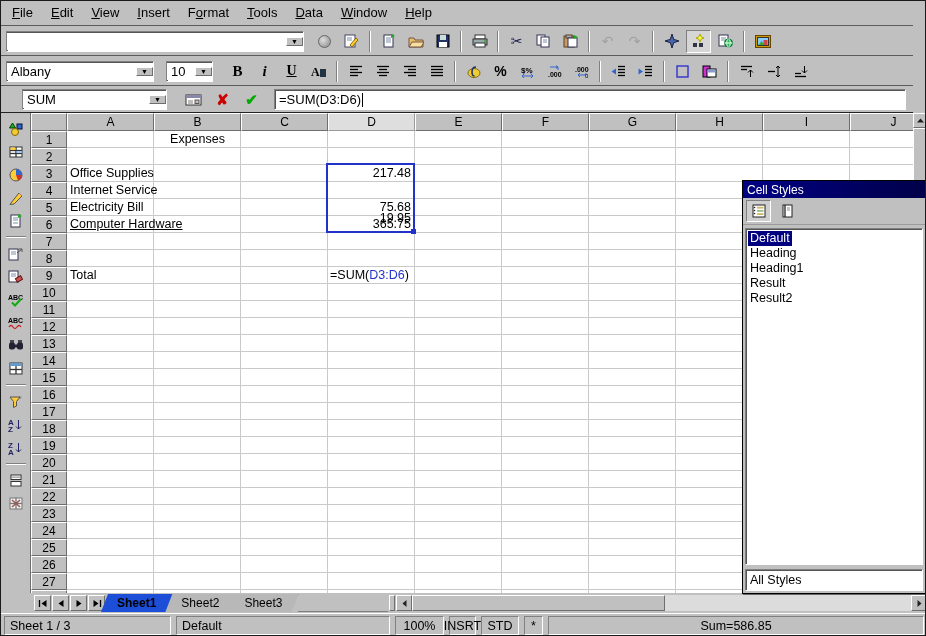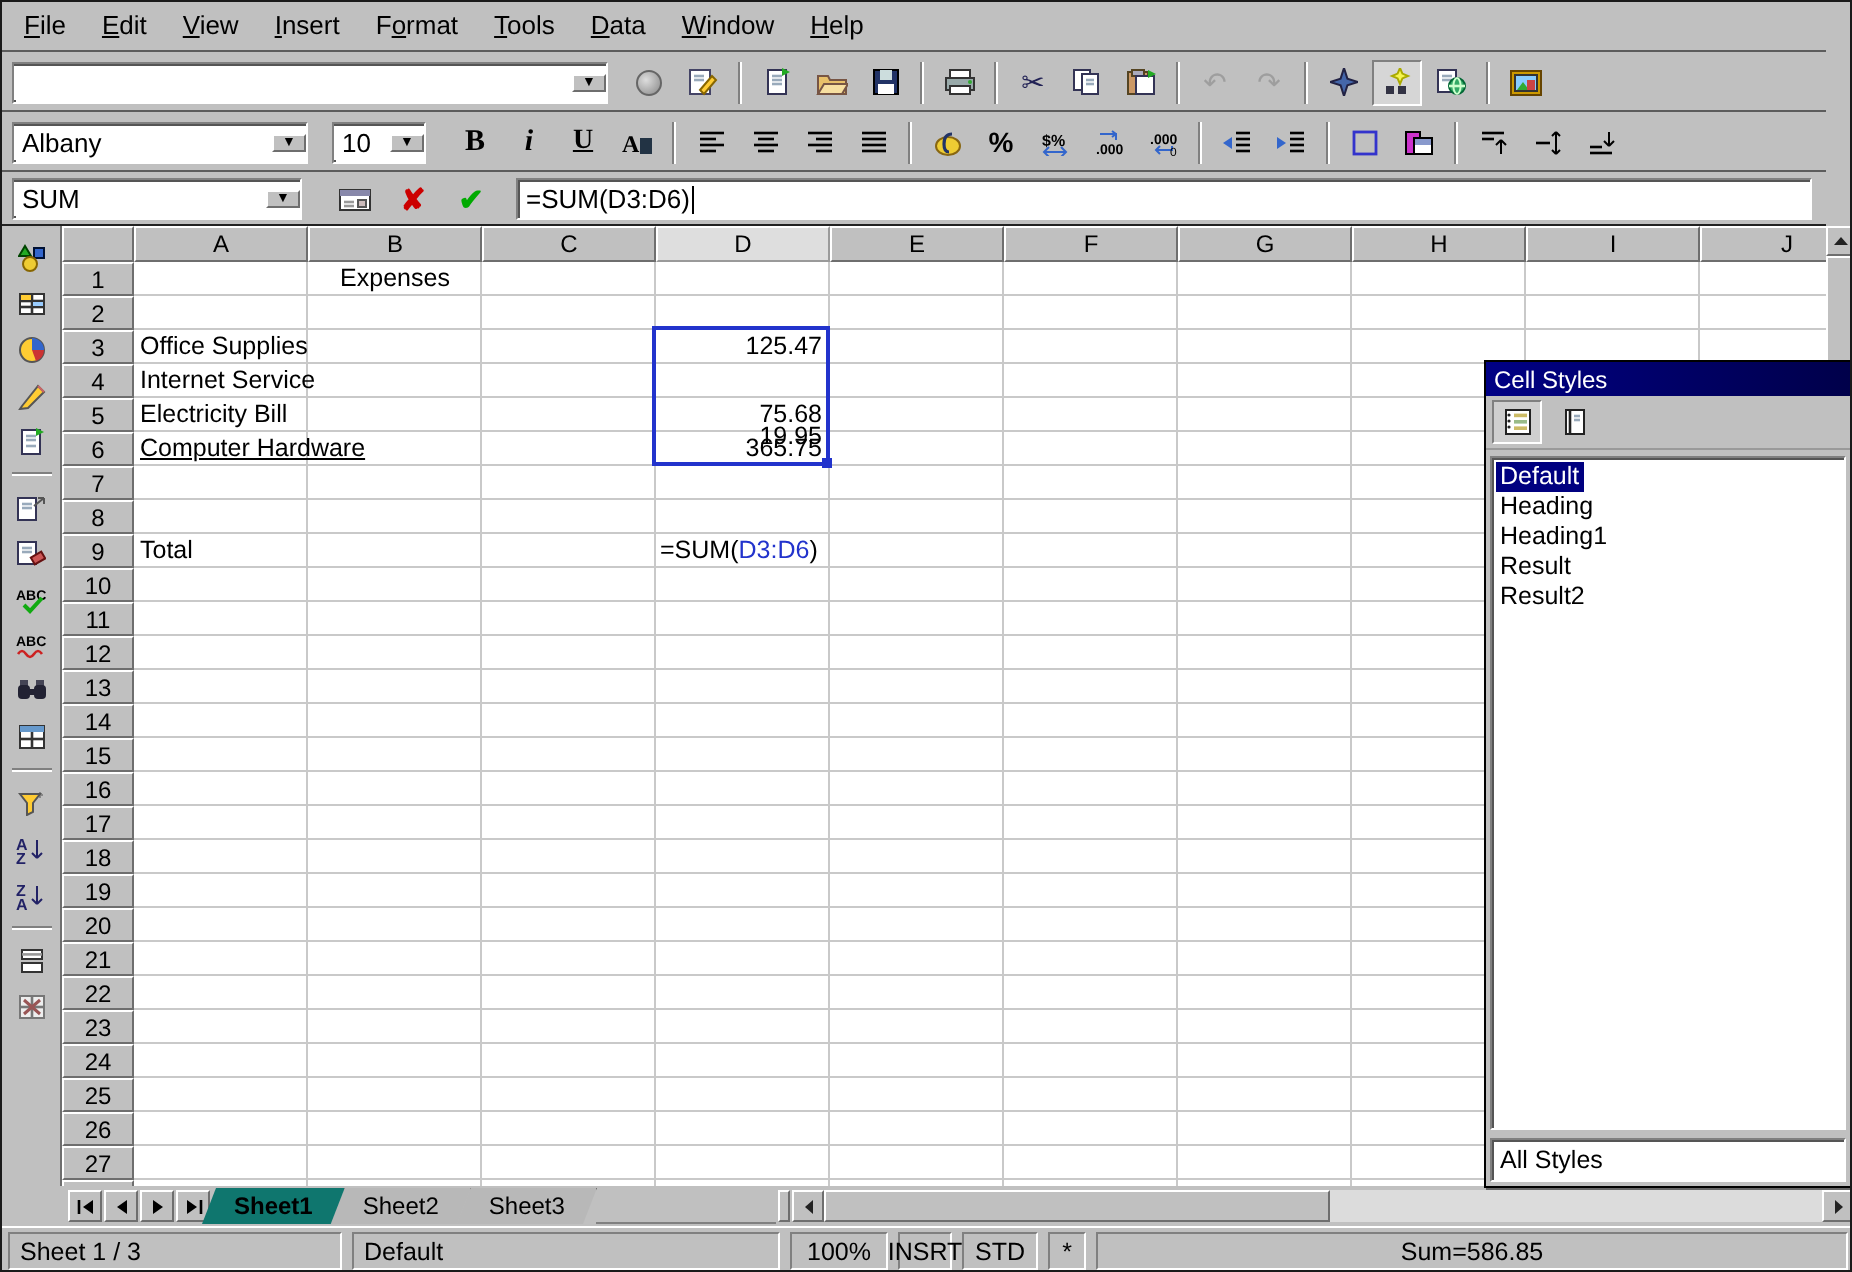--- a/index.html
+++ b/index.html
@@ -10,21 +10,21 @@
   
   .sunken { border:1px solid; border-color:#808080 #fff #fff #808080; box-shadow: inset 1px 1px 0 #555; background:#fff; }
   .raised { border:1px solid; border-color:#fff #6e6e6e #6e6e6e #fff; background:#c0c0c0; }
 
   
   .hbar { position:absolute; left:0; right:12px; display:flex; align-items:center; }
   #menubar { top:0; height:25px; border-bottom:1px solid #5c5c5c; padding-left:2px; background:#c0c0c0; }
   .menu-item { padding:3px 9px 4px 9px; cursor:default; }
   #funcbar { top:26px; height:29px; border-bottom:1px solid #5c5c5c; padding-left:5px; gap:2px; }
   #objbar  { top:56px; height:29px; border-bottom:1px solid #5c5c5c; padding-left:5px; gap:2px; }
-  #formulabar { top:86px; height:26px; border-bottom:1px solid #222; padding-left:5px; gap:3px; }
+  #formulabar { top:86px; height:26px; border-bottom:1px solid #222; padding-left:21px; gap:3px; }
 
   .combo { display:flex; align-items:center; height:21px; }
   .combo input { flex:1; border:none; outline:none; padding:1px 4px; font:13px "Liberation Sans",sans-serif; min-width:0; background:#fff;}
   .combo .drop { width:17px; display:flex; align-items:center; justify-content:center; font-size:7px; }
 
   .tbtn { height:23px; min-width:25px; padding:0 2px; display:flex; align-items:center; justify-content:center; }
   .tbtn.pressed { border:1px solid; border-color:#808080 #fff #fff #808080; background:#d6d6d6; }
   .tbtn.disabled { opacity:.45; filter:grayscale(1); }
   .tsep { width:0; height:21px; border-left:1px solid #808080; border-right:1px solid #fff; margin:0 3px; align-self:center;}
 
@@ -60,21 +60,21 @@
   .varrow { width:14px; height:15px; display:flex; align-items:center; justify-content:center; }
   #vthumb { position:absolute; left:0; top:15px; width:14px; height:110px; }
 
   
   #tabbar { position:absolute; left:0; top:592px; width:926px; height:20px; display:flex; align-items:center; background:#c0c0c0; padding-left:33px; }
   .navbtn { width:17px; height:16px; display:flex; align-items:center; justify-content:center; flex:none; }
   #tabs { display:flex; align-items:stretch; height:18px; margin-left:3px; }
   .tab { height:18px; padding:0 16px; display:flex; align-items:center; font-size:12px;
          clip-path:polygon(7px 0, 100% 0, calc(100% - 7px) 100%, 0 100%);
          background:#b8b8b8; margin-left:-7px; filter:drop-shadow(1px 0 0 #555); }
-  .tab.active { background:#0f766e; font-weight:bold; z-index:2; }
+  .tab.active { background:#1d4ed8; font-weight:bold; z-index:2; }
   #tabfill { width:90px; height:18px; border-bottom:1px solid #808080; }
   #hsplit { width:6px; height:16px; margin:0 1px; }
   #hscroll { flex:1; height:16px; display:flex; align-items:center; background:#dcdcdc; position:relative; }
   #hthumb { width:253px; height:16px; }
   .harrow { width:16px; height:16px; display:flex; align-items:center; justify-content:center; flex:none; }
 
   
   #statusbar { position:absolute; left:0; top:612px; width:926px; height:24px; border-top:1px solid #fff;
                display:flex; align-items:center; padding:0 3px; gap:5px; background:#c0c0c0; }
   .sfield { height:19px; border:1px solid; border-color:#808080 #fff #fff #808080; padding:1px 5px; font-size:12.5px;
@@ -564,21 +564,21 @@
         <div class="rh" style="top: 392px;">23</div>
         <div class="rh" style="top: 409px;">24</div>
         <div class="rh" style="top: 426px;">25</div>
         <div class="rh" style="top: 443px;">26</div>
         <div class="rh" style="top: 460px;">27</div>
         <div class="rh" style="top: 477px;">28</div>
       </div>
     <div id="cells">
         <div class="cell" style="top: 0px; left: 87px; width: 87px; text-align: center;">Expenses</div>
         <div class="cell" style="top: 34px; left: 0px; padding-left: 3px;">Office Supplies</div>
-        <div class="cell" style="top: 34px; left: 261px; width: 83px; text-align: right;">125.47</div>
+        <div class="cell" style="top: 34px; left: 261px; width: 83px; text-align: right;">217.48</div>
         <div class="cell" style="top: 51px; left: 0px; padding-left: 3px;">Internet Service</div>
         <div class="cell" style="top: 51px; left: 261px; width: 83px; text-align: right; margin-top: 28px;">19.95</div>
         <div class="cell" style="top: 68px; left: 0px; padding-left: 3px;">Electricity Bill</div>
         <div class="cell" style="top: 68px; left: 261px; width: 83px; text-align: right;">75.68</div>
         <div class="cell" style="top: 85px; left: 0px; padding-left: 3px; text-decoration: underline;">Computer Hardware</div>
         <div class="cell" style="top: 85px; left: 261px; width: 83px; text-align: right;">365.75</div>
         <div class="cell" style="top: 136px; left: 0px; padding-left: 3px;">Total</div>
         <div class="cell" style="left: 263px; top: 136px;"><span>=SUM(</span><span style="color:#2233cc">D3:D6</span><span>)</span></div>
         <div id="selrect" style="left: 259px; top: 32px; width: 89px; height: 70px; border-color: rgb(34, 51, 204);">
           <div id="selhandle" style="background: rgb(34, 51, 204);"></div>

